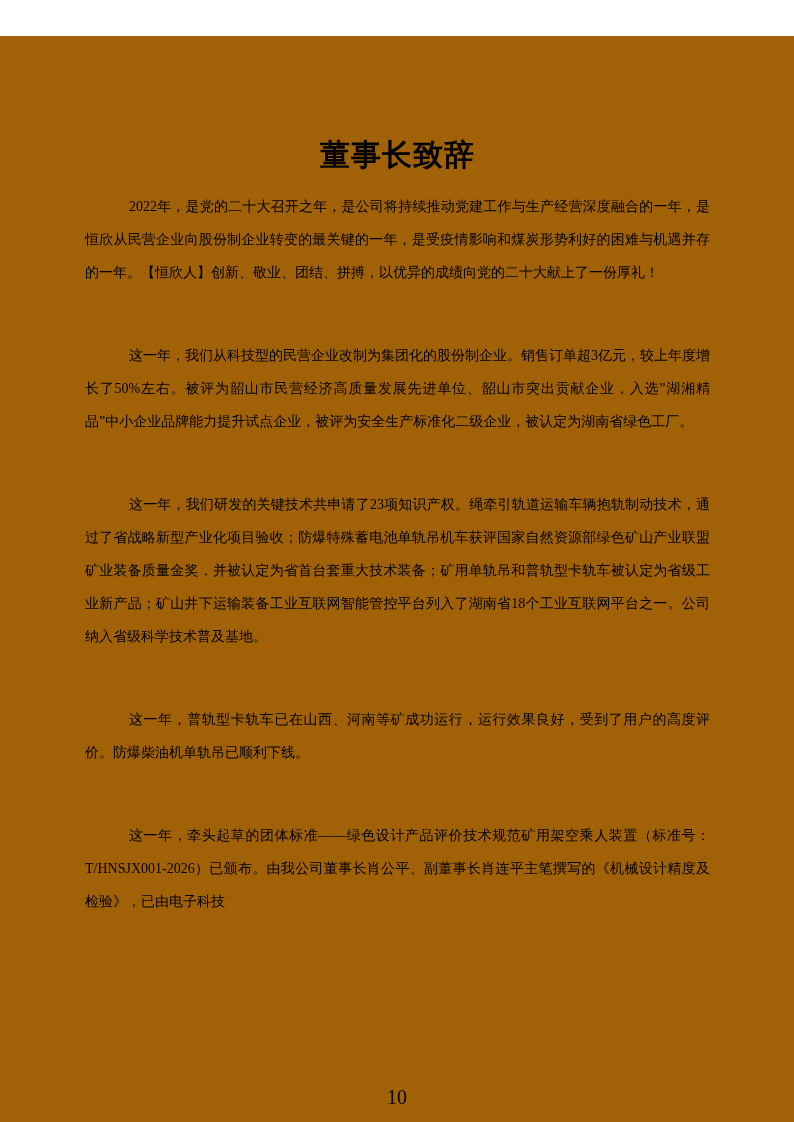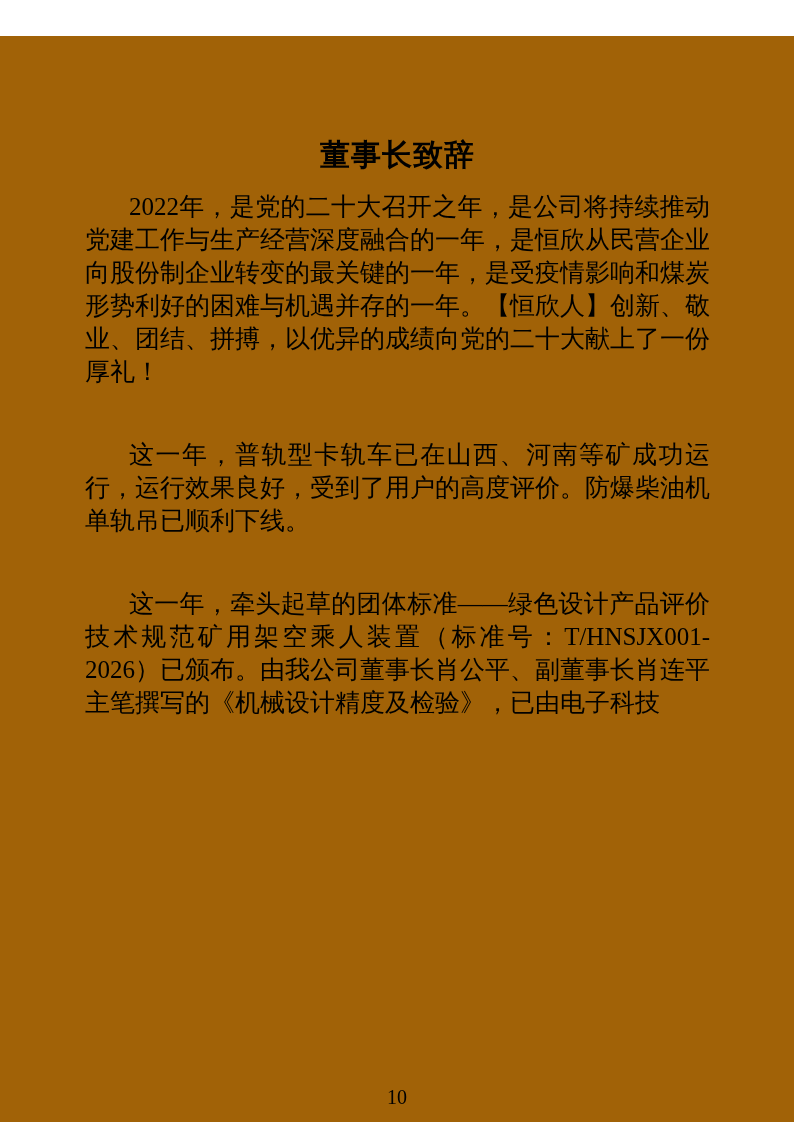--- a/index.html
+++ b/index.html
@@ -31,21 +31,21 @@
     font-weight: bold;
     font-size: 30px;
     letter-spacing: 1px;
     color: #000000;
   }
   .body-text {
     margin-top: 12px;
   }
   .para {
     margin: 0;
-    font-size: 25px;
+    font-size: 14px;
     line-height: 33px;
     text-align: justify;
     text-indent: 44px;
     color: #000000;
   }
   .para + .para {
     margin-top: 50px;
   }
   .page-number {
     position: absolute;
@@ -60,18 +60,20 @@
   }
 </style>
 </head>
 <body>
 
 <div class="page">
   <div class="content">
     <h1 class="doc-title">董事长致辞</h1>
     <div class="body-text">
       <p class="para">2022年，是党的二十大召开之年，是公司将持续推动党建工作与生产经营深度融合的一年，是恒欣从民营企业向股份制企业转变的最关键的一年，是受疫情影响和煤炭形势利好的困难与机遇并存的一年。【恒欣人】创新、敬业、团结、拼搏，以优异的成绩向党的二十大献上了一份厚礼！</p>
+      <p class="para">这一年，我们从科技型的民营企业改制为集团化的股份制企业。销售订单超3亿元，较上年度增长了50%左右。被评为韶山市民营经济高质量发展先进单位、韶山市突出贡献企业，入选”湖湘精品”中小企业品牌能力提升试点企业，被评为安全生产标准化二级企业，被认定为湖南省绿色工厂。</p>
+      <p class="para">这一年，我们研发的关键技术共申请了23项知识产权。绳牵引轨道运输车辆抱轨制动技术，通过了省战略新型产业化项目验收；防爆特殊蓄电池单轨吊机车获评国家自然资源部绿色矿山产业联盟矿业装备质量金奖，并被认定为省首台套重大技术装备；矿用单轨吊和普轨型卡轨车被认定为省级工业新产品；矿山井下运输装备工业互联网智能管控平台列入了湖南省18个工业互联网平台之一。公司纳入省级科学技术普及基地。</p>
       <p class="para">这一年，普轨型卡轨车已在山西、河南等矿成功运行，运行效果良好，受到了用户的高度评价。防爆柴油机单轨吊已顺利下线。</p>
       <p class="para">这一年，牵头起草的团体标准——绿色设计产品评价技术规范矿用架空乘人装置（标准号：T/HNSJX001-2026）已颁布。由我公司董事长肖公平、副董事长肖连平主笔撰写的《机械设计精度及检验》，已由电子科技</p>
     </div>
   </div>
   <div class="page-number">10</div>
 </div>
 
 </body></html>

